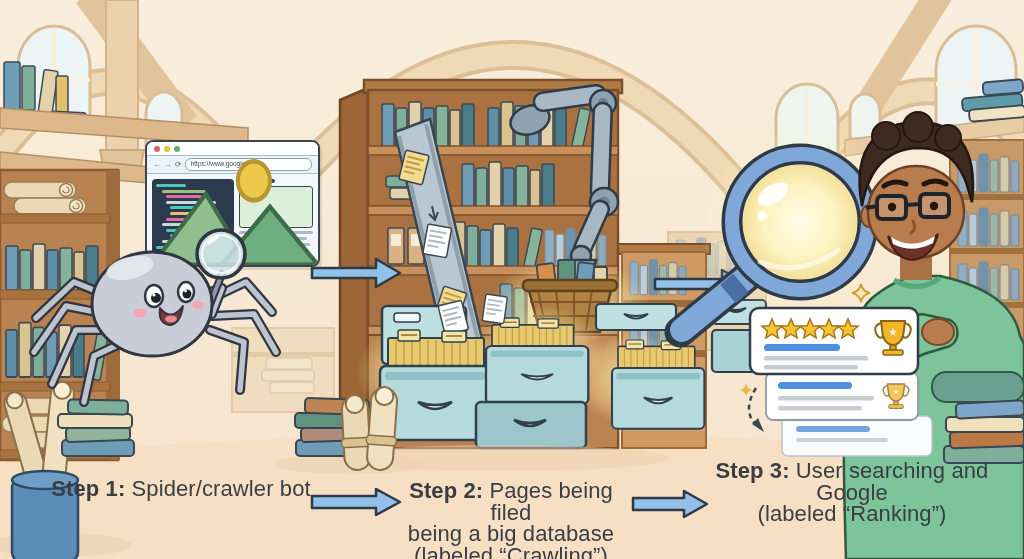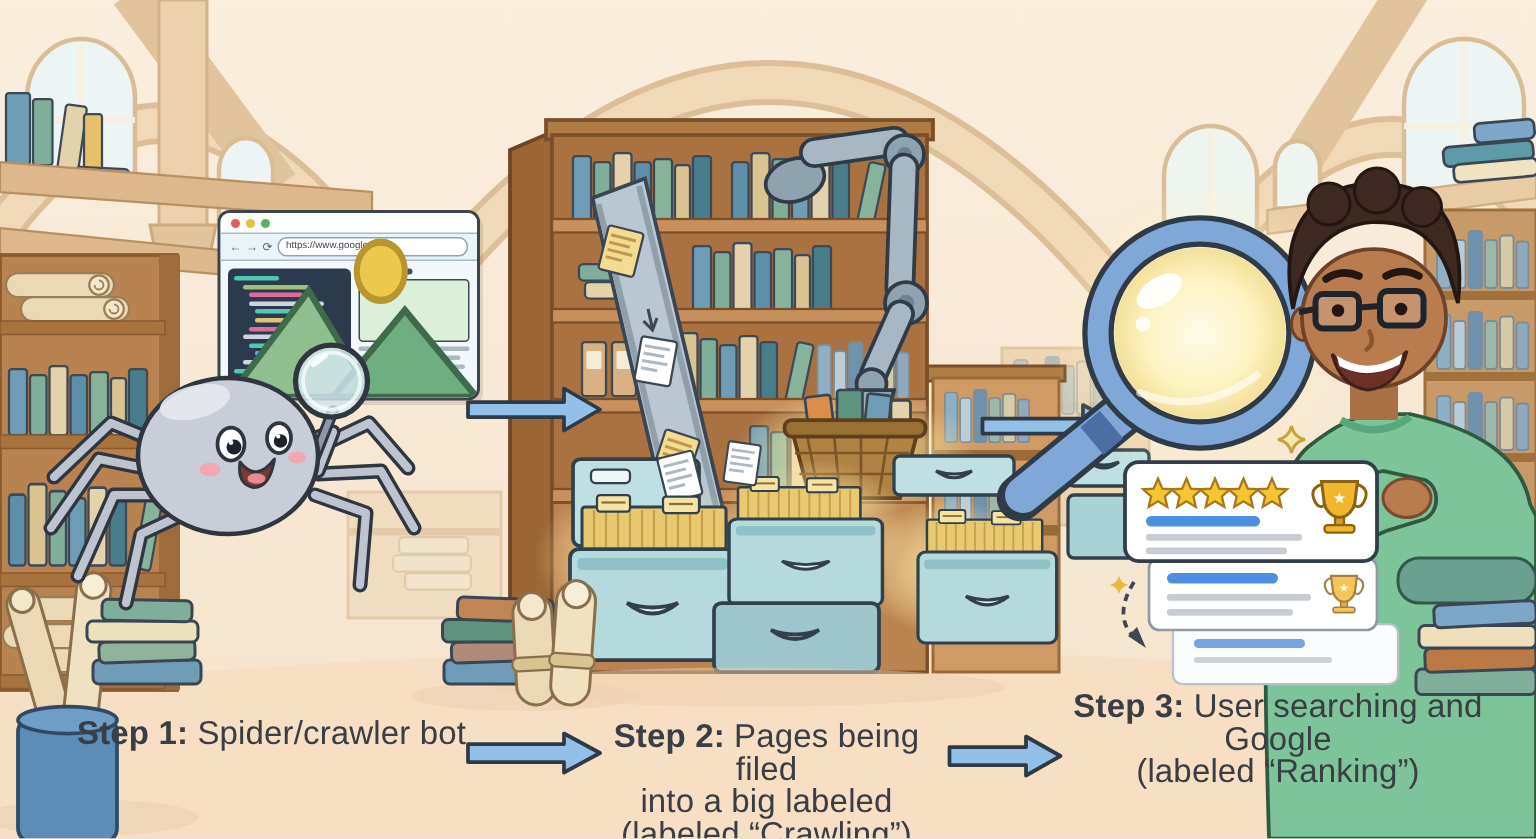--- a/index.html
+++ b/index.html
@@ -555,21 +555,21 @@
       <ellipse cx="171" cy="319" rx="6" ry="3.5" fill="#e98a93"></ellipse>
     </g>
   </g>
 </svg>
 
 <div class="caption" style="left:48px;top:478px;width:266px;">
   <div><b>Step 1:</b><span> Spider/crawler bot</span></div>
 </div>
 <div class="caption" style="left:386px;top:480px;width:250px;">
   <div><b>Step 2:</b><span> Pages being filed</span></div>
-  <div>into a big labeled</div>
+  <div>being a big database</div>
   <div>(labeled “Crawling”)</div>
 </div>
 <div class="caption" style="left:687px;top:460px;width:330px;">
   <div><b>Step 3:</b><span> User searching and Google</span></div>
   <div>(labeled “Ranking”)</div>
 </div>
 
 </div>
 
 </body></html>

